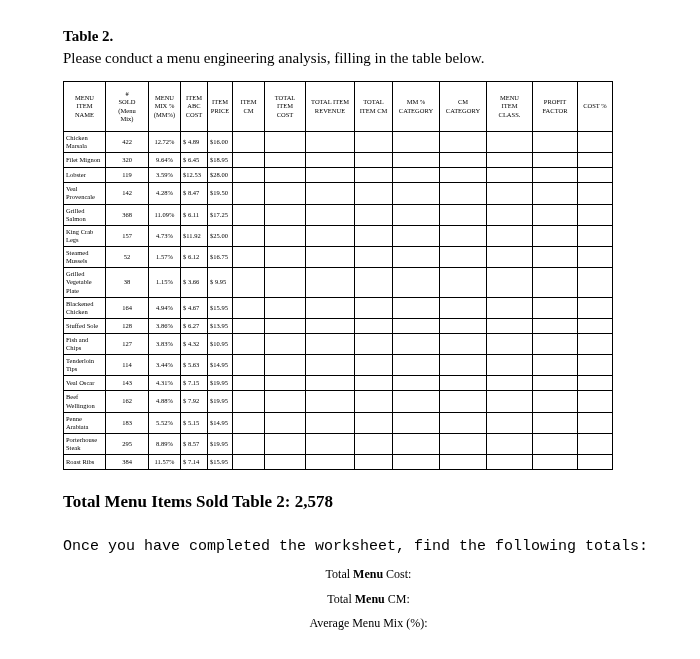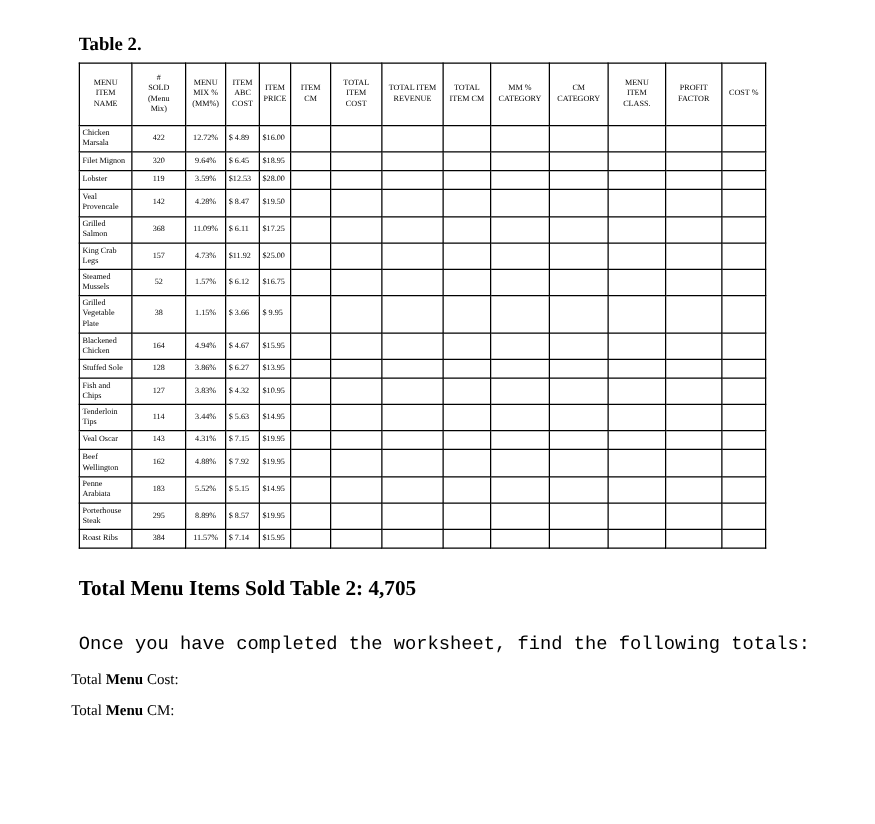--- a/index.html
+++ b/index.html
@@ -81,29 +81,31 @@
   }
   .totals-list {
     margin-top: 10px;
     margin-left: -6px;
   }
   .total-line {
     font-size: 12px;
     line-height: 1.55;
     margin-bottom: 6px;
     white-space: pre-line;
+    text-align: center;
   }
   .total-line .bold { font-weight: bold; }
 </style>
 </head>
 <body>
 
 <div class="page">
 
   <h2 class="table-title">Table 2.</h2>
+  <p class="table-subtitle">Please conduct a menu engineering analysis, filling in the table below.</p>
 
   <table class="menu-table">
     <colgroup>
       <col class="c-name">
         <col class="c-sold">
         <col class="c-mix">
         <col class="c-cost">
       <col class="c-price">
         <col class="c-cm">
         <col class="c-tcost">
@@ -422,22 +424,23 @@
           <td class="empty-cell"></td>
           <td class="empty-cell"></td>
           <td class="empty-cell"></td>
           <td class="empty-cell"></td>
           <td class="empty-cell"></td>
           <td class="empty-cell"></td>
         </tr>
       </tbody>
   </table>
 
-  <h3 class="totals-heading">Total Menu Items Sold Table 2: 4,705</h3>
+  <h3 class="totals-heading">Total Menu Items Sold Table 2: 2,578</h3>
 
   <p class="worksheet-instruction">Once you have completed the worksheet, find the following totals:</p>
 
   <div class="totals-list">
       <p class="total-line"><span>Total </span><span class="bold">Menu</span><span> Cost:</span></p>
       <p class="total-line"><span>Total </span><span class="bold">Menu</span><span> CM:</span></p>
+      <p class="total-line"><span>Average Menu Mix (%):</span></p>
     </div>
 
 </div>
 
 </body></html>

